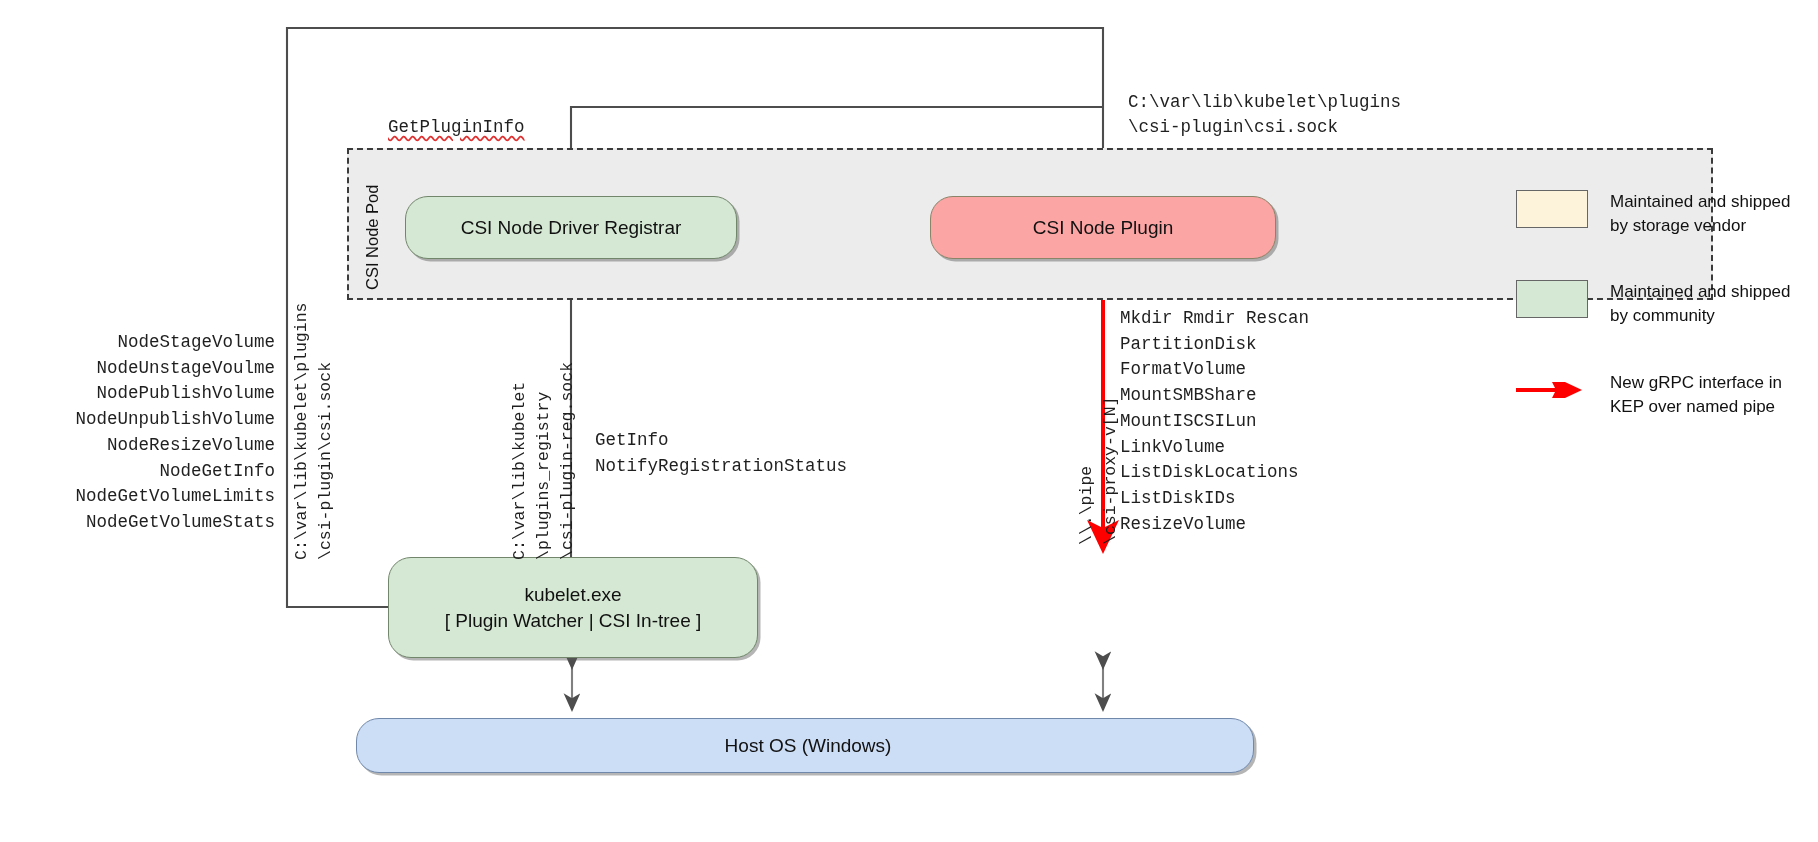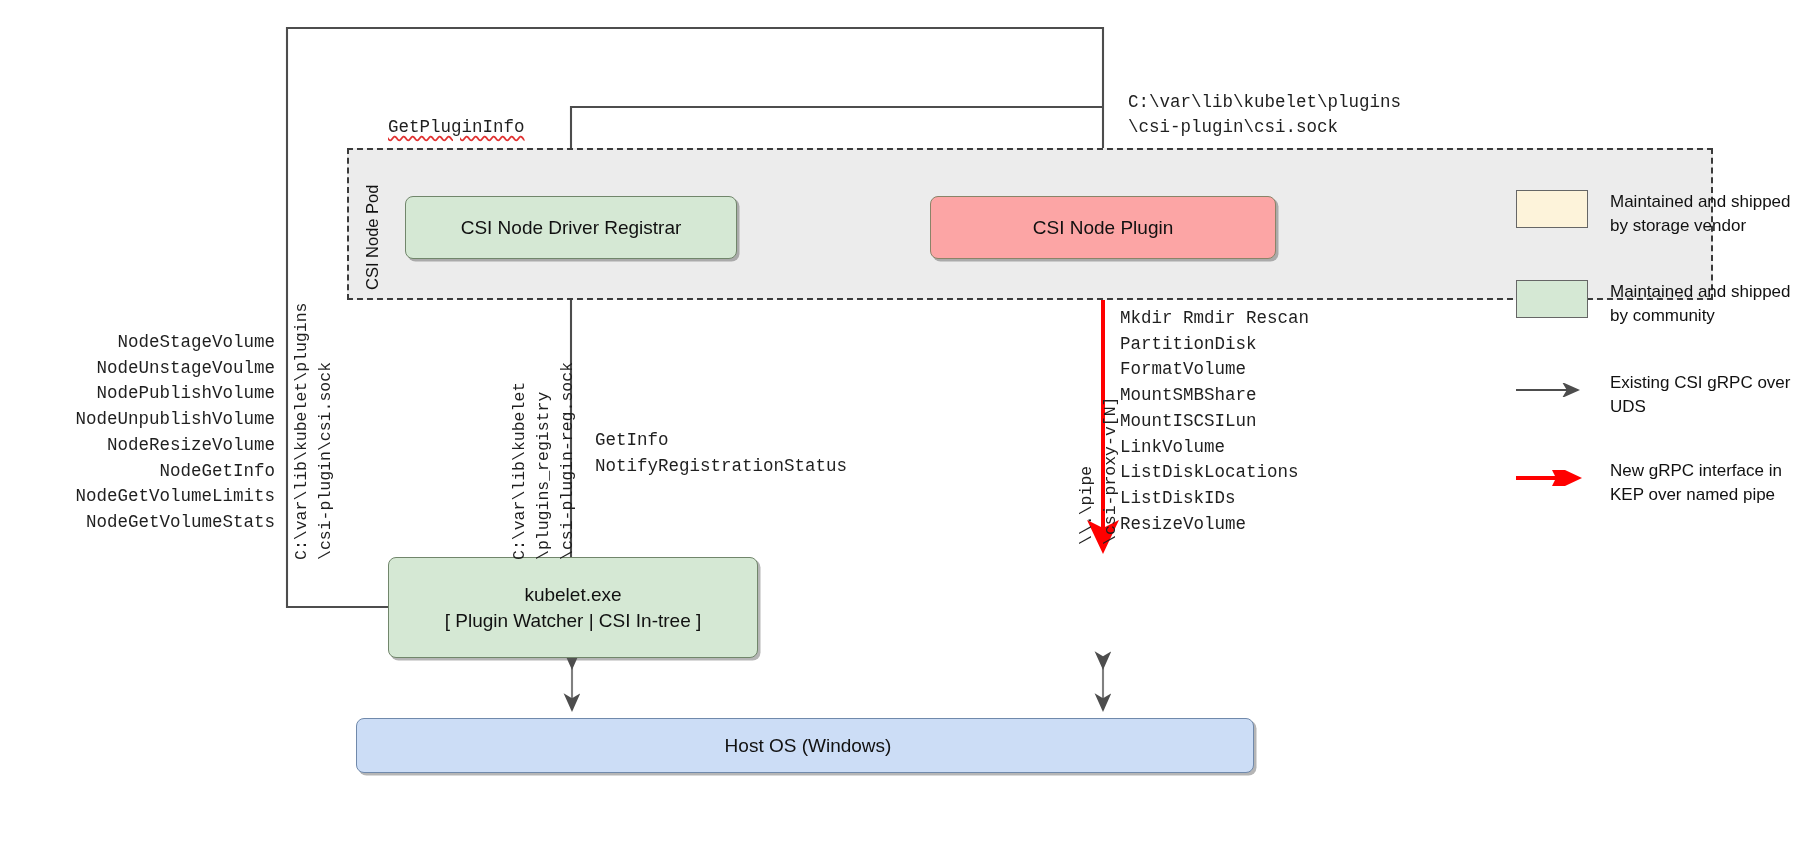--- a/index.html
+++ b/index.html
@@ -44,21 +44,21 @@
     top: 290px;
     transform-origin: 0 0;
     transform: rotate(-90deg);
     font-size: 16.5px;
     color: #111;
     white-space: nowrap;
   }
   
   .node-box {
     position: absolute;
-    border-radius: 8px;
+    border-radius: 23px;
     border: 1.6px solid #60625f;
     box-sizing: border-box;
     display: flex;
     flex-direction: column;
     align-items: center;
     justify-content: center;
     font-size: 19px;
     color: #111111;
     text-align: center;
     line-height: 1.35;
@@ -255,33 +255,20 @@
       <div class="legend-row">
         <div class="legend-swatch yellow"></div>
         <div class="legend-text">Maintained and shipped by storage vendor</div>
       </div>
 
       <div class="legend-row">
         <div class="legend-swatch green"></div>
         <div class="legend-text">Maintained and shipped by community</div>
       </div>
 
-      <div class="legend-row arrow">
-        <div class="legend-arrowcell">
-          <svg width="72" height="14" viewBox="0 0 72 14">
-            <defs>
-              <marker id="lgGray" markerWidth="10" markerHeight="10" refX="8" refY="4" orient="auto">
-                <path d="M0,0 L9,4 L0,8 L2.4,4 z" fill="#4d4d4d"></path>
-              </marker>
-            </defs>
-            <line x1="0" y1="7" x2="62" y2="7" stroke="#4d4d4d" stroke-width="2" marker-end="url(#lgGray)"></line>
-          </svg>
-        </div>
-        <div class="legend-text">Existing CSI gRPC over UDS</div>
-      </div>
 
       <div class="legend-row arrow">
         <div class="legend-arrowcell">
           <svg width="72" height="16" viewBox="0 0 72 16">
             <defs>
               <marker id="lgRed" markerWidth="9" markerHeight="9" refX="7" refY="4" orient="auto">
                 <path d="M0,0 L8.5,4 L0,8 L2,4 z" fill="#ff0000"></path>
               </marker>
             </defs>
             <line x1="0" y1="8" x2="60" y2="8" stroke="#ff0000" stroke-width="4" marker-end="url(#lgRed)"></line>

